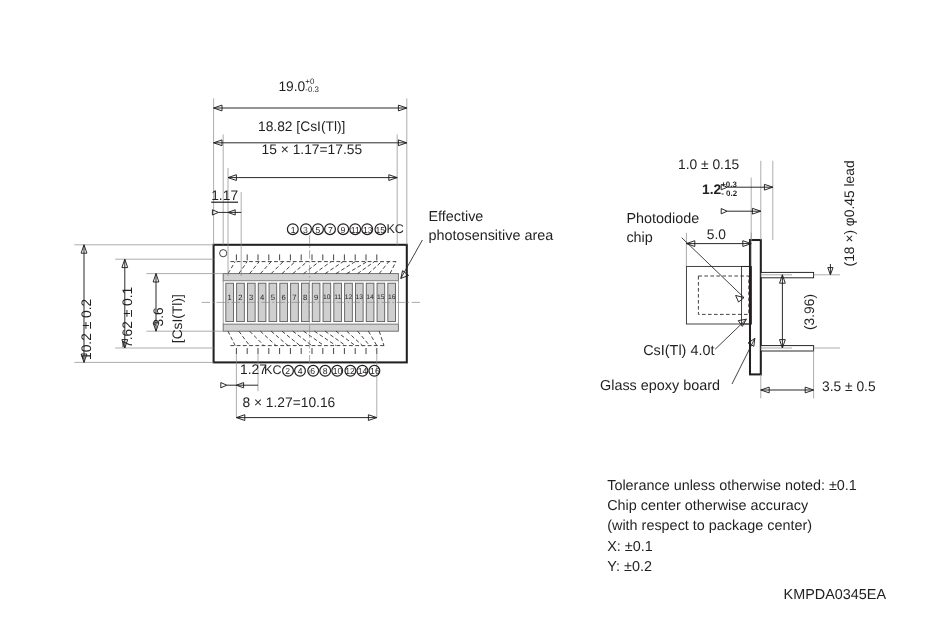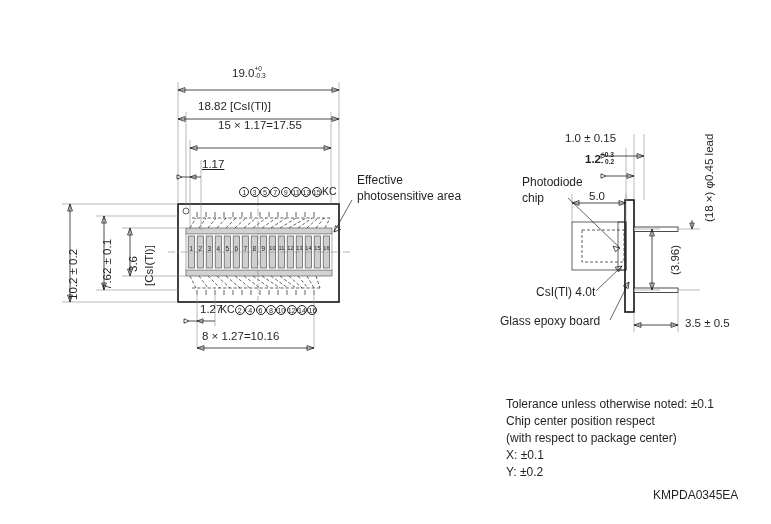--- a/index.html
+++ b/index.html
@@ -251,25 +251,25 @@
   <path class="ln" d="M622 266 l-6.8 1.2 l3.4 4.8 z" fill="#231f20"></path>
 
   <path class="thin" d="M610 320 L629 282"></path>
   <path class="ln" d="M629 282 l-5.6 3.8 l4.8 2.8 z" fill="#231f20"></path>
 </svg>
 
 <div class="abs txt" style="left:232px;top:66px;">
   <span>19.0</span><span class="tol"><span>+0</span><span>-0.3</span></span>
 </div>
 
-<div class="abs txt" style="left:198px;top:99px;">18.82 [CsI(Tl)]</div>
+<div class="abs txt" style="left:215px;top:99px;">18.82 [CsI(Tl)]</div>
 
 <div class="abs txt" style="left:218px;top:118px;">15 × 1.17=17.55</div>
 
-<div class="abs txt" style="left:202px;top:157px;text-decoration:underline;">1.17</div>
+<div class="abs txt" style="left:176px;top:157px;text-decoration:underline;">1.17</div>
 
 <div class="abs txt rot" style="left:66px;top:300px;">10.2 ± 0.2</div>
 <div class="abs txt rot" style="left:100px;top:290px;">7.62 ± 0.1</div>
 <div class="abs txt rot" style="left:126px;top:272px;">3.6</div>
 <div class="abs txt rot" style="left:142px;top:286px;">[CsI(Tl)]</div>
 
 <div class="abs txt" style="left:200px;top:302px;">1.27</div>
 <div class="abs txt" style="left:202px;top:329px;">8 × 1.27=10.16</div>
 
 <div class="abs pinrow" style="left:196px;top:185px;margin-left:43px;">
@@ -322,19 +322,19 @@
   <div>Photodiode</div>
   <div>chip</div>
 </div>
 
 <div class="abs txt2" style="left:536px;top:284px;">CsI(Tl) 4.0t</div>
 
 <div class="abs txt2" style="left:500px;top:313px;">Glass epoxy board</div>
 
 <div class="abs txt2" style="left:506px;top:396px;line-height:1.42;">
   <div>Tolerance unless otherwise noted: ±0.1</div>
-  <div>Chip center position respect</div>
+  <div>Chip center otherwise accuracy</div>
   <div>(with respect to package center)</div>
   <div>X: ±0.1</div>
   <div>Y: ±0.2</div>
 </div>
 
 <div class="abs txt2" style="left:653px;top:487px;">KMPDA0345EA</div>
 
 </body></html>

